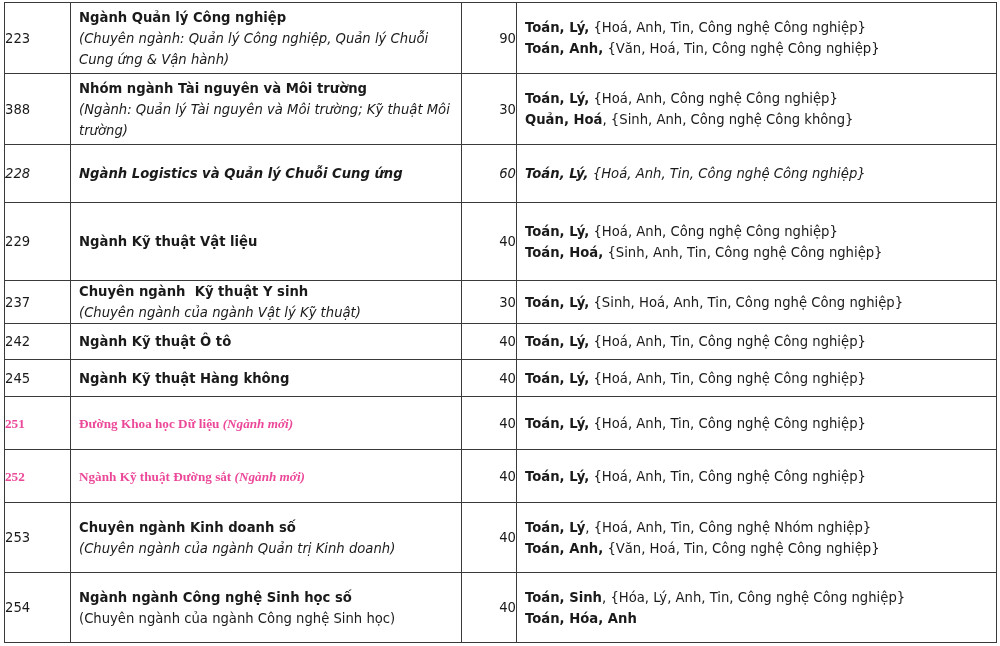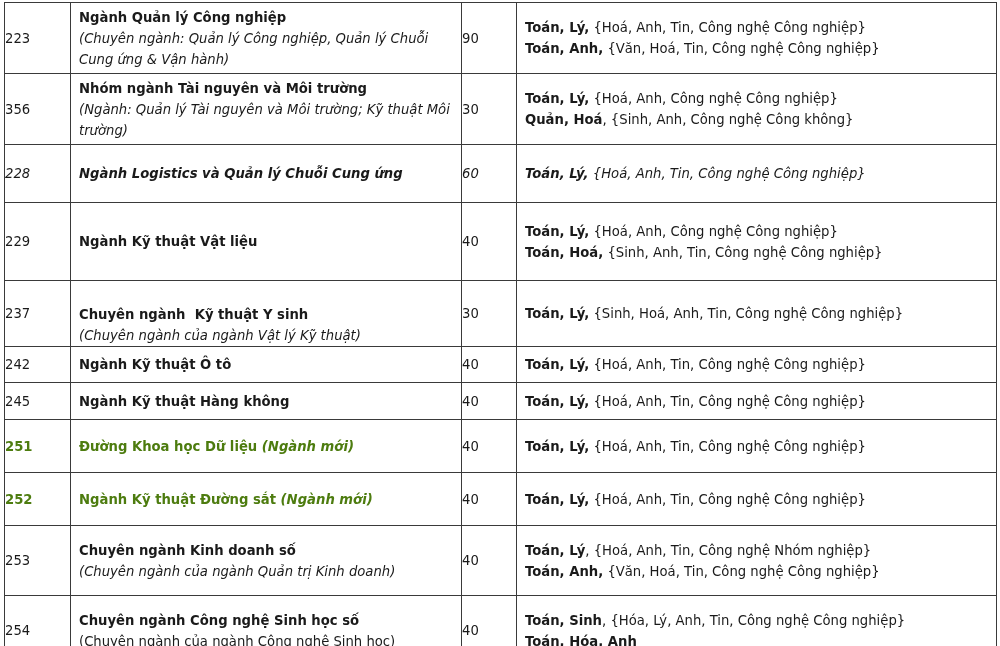--- a/index.html
+++ b/index.html
@@ -4,26 +4,26 @@
 <style>
   html, body { margin: 0; padding: 0; background: #ffffff; }
   body { width: 1000px; height: 646px; overflow: hidden; position: relative;
          font-family: "DejaVu Sans", sans-serif; color: #1a1a1a; }
   table.majors { position: absolute; left: 4px; top: 2px; border-collapse: collapse;
                  table-layout: fixed; width: 993px; }
   table.majors td { border: 1.5px solid #3a3a3a; padding: 0 8px; vertical-align: middle;
                     font-size: 13.2px; line-height: 21px; }
   table.majors td.col-code { width: 65px; text-align: left; padding: 0; }
   table.majors td.col-name { width: 374px; }
-  table.majors td.col-quota { width: 54px; text-align: left; padding: 0; }
+  table.majors td.col-quota { width: 54px; text-align: right; padding: 0; }
   table.majors td.col-combo { }
   .name-main { font-weight: bold; display: block; }
   .name-sub { display: block; font-style: italic; }
   .name-sub.plain { font-style: normal; }
-  .new-row td.col-code, .new-row .name-main { color: #4d7c0f; font-weight: bold; }
+  .new-row td.col-code, .new-row .name-main { color: #ec4899; font-weight: bold; font-family: Liberation Serif, serif; }
   .new-tag { font-style: italic; font-weight: bold; }
   .combo-line { display: block; white-space: nowrap; }
   .combo-fixed { font-weight: bold; }
 </style>
 </head>
 <body>
 
 <table class="majors">
 
   <tbody>
@@ -34,21 +34,21 @@
       <span class="name-sub">(Chuyên ngành: Quản lý Công nghiệp, Quản lý Chuỗi Cung ứng &amp; Vận hành)</span>
     </td>
     <td class="col-quota">90</td>
     <td class="col-combo">
       <span class="combo-line"><span class="combo-fixed">Toán, Lý,</span><span> {Hoá, Anh, Tin, Công nghệ Công nghiệp}</span></span>
       <span class="combo-line"><span class="combo-fixed">Toán, Anh,</span><span> {Văn, Hoá, Tin, Công nghệ Công nghiệp}</span></span>
     </td>
   </tr>
 
   <tr style="height:71px;">
-    <td class="col-code">356</td>
+    <td class="col-code">388</td>
     <td class="col-name">
       <span class="name-main">Nhóm ngành Tài nguyên và Môi trường</span>
       <span class="name-sub">(Ngành: Quản lý Tài nguyên và Môi trường; Kỹ thuật Môi trường)</span>
     </td>
     <td class="col-quota">30</td>
     <td class="col-combo">
       <span class="combo-line"><span class="combo-fixed">Toán, Lý,</span><span> {Hoá, Anh, Công nghệ Công nghiệp}</span></span>
       <span class="combo-line"><span class="combo-fixed">Quản, Hoá</span><span>, {Sinh, Anh, Công nghệ Công không}</span></span>
     </td>
   </tr>
@@ -72,21 +72,21 @@
     <td class="col-quota">40</td>
     <td class="col-combo">
       <span class="combo-line"><span class="combo-fixed">Toán, Lý,</span><span> {Hoá, Anh, Công nghệ Công nghiệp}</span></span>
       <span class="combo-line"><span class="combo-fixed">Toán, Hoá,</span><span> {Sinh, Anh, Tin, Công nghệ Công nghiệp}</span></span>
     </td>
   </tr>
 
   <tr style="height:43px;">
     <td class="col-code">237</td>
     <td class="col-name">
-      <span class="name-main" style="white-space:pre;margin-top:23px;">Chuyên ngành  Kỹ thuật Y sinh</span>
+      <span class="name-main" style="white-space:pre;">Chuyên ngành  Kỹ thuật Y sinh</span>
       <span class="name-sub">(Chuyên ngành của ngành Vật lý Kỹ thuật)</span>
     </td>
     <td class="col-quota">30</td>
     <td class="col-combo">
       <span class="combo-line"><span class="combo-fixed">Toán, Lý,</span><span> {Sinh, Hoá, Anh, Tin, Công nghệ Công nghiệp}</span></span>
     </td>
   </tr>
 
   <tr style="height:36px;">
     <td class="col-code">242</td>
@@ -141,21 +141,21 @@
     <td class="col-quota">40</td>
     <td class="col-combo">
       <span class="combo-line"><span class="combo-fixed">Toán, Lý</span><span>, {Hoá, Anh, Tin, Công nghệ Nhóm nghiệp}</span></span>
       <span class="combo-line"><span class="combo-fixed">Toán, Anh,</span><span> {Văn, Hoá, Tin, Công nghệ Công nghiệp}</span></span>
     </td>
   </tr>
 
   <tr style="height:70px;">
     <td class="col-code">254</td>
     <td class="col-name">
-      <span class="name-main">Chuyên ngành Công nghệ Sinh học số</span>
+      <span class="name-main">Ngành ngành Công nghệ Sinh học số</span>
       <span class="name-sub plain">(Chuyên ngành của ngành Công nghệ Sinh học)</span>
     </td>
     <td class="col-quota">40</td>
     <td class="col-combo">
       <span class="combo-line"><span class="combo-fixed">Toán, Sinh</span><span>, {Hóa, Lý, Anh, Tin, Công nghệ Công nghiệp}</span></span>
       <span class="combo-line"><span class="combo-fixed">Toán, Hóa, Anh</span><span></span></span>
     </td>
   </tr>
 </tbody>
   </table>

